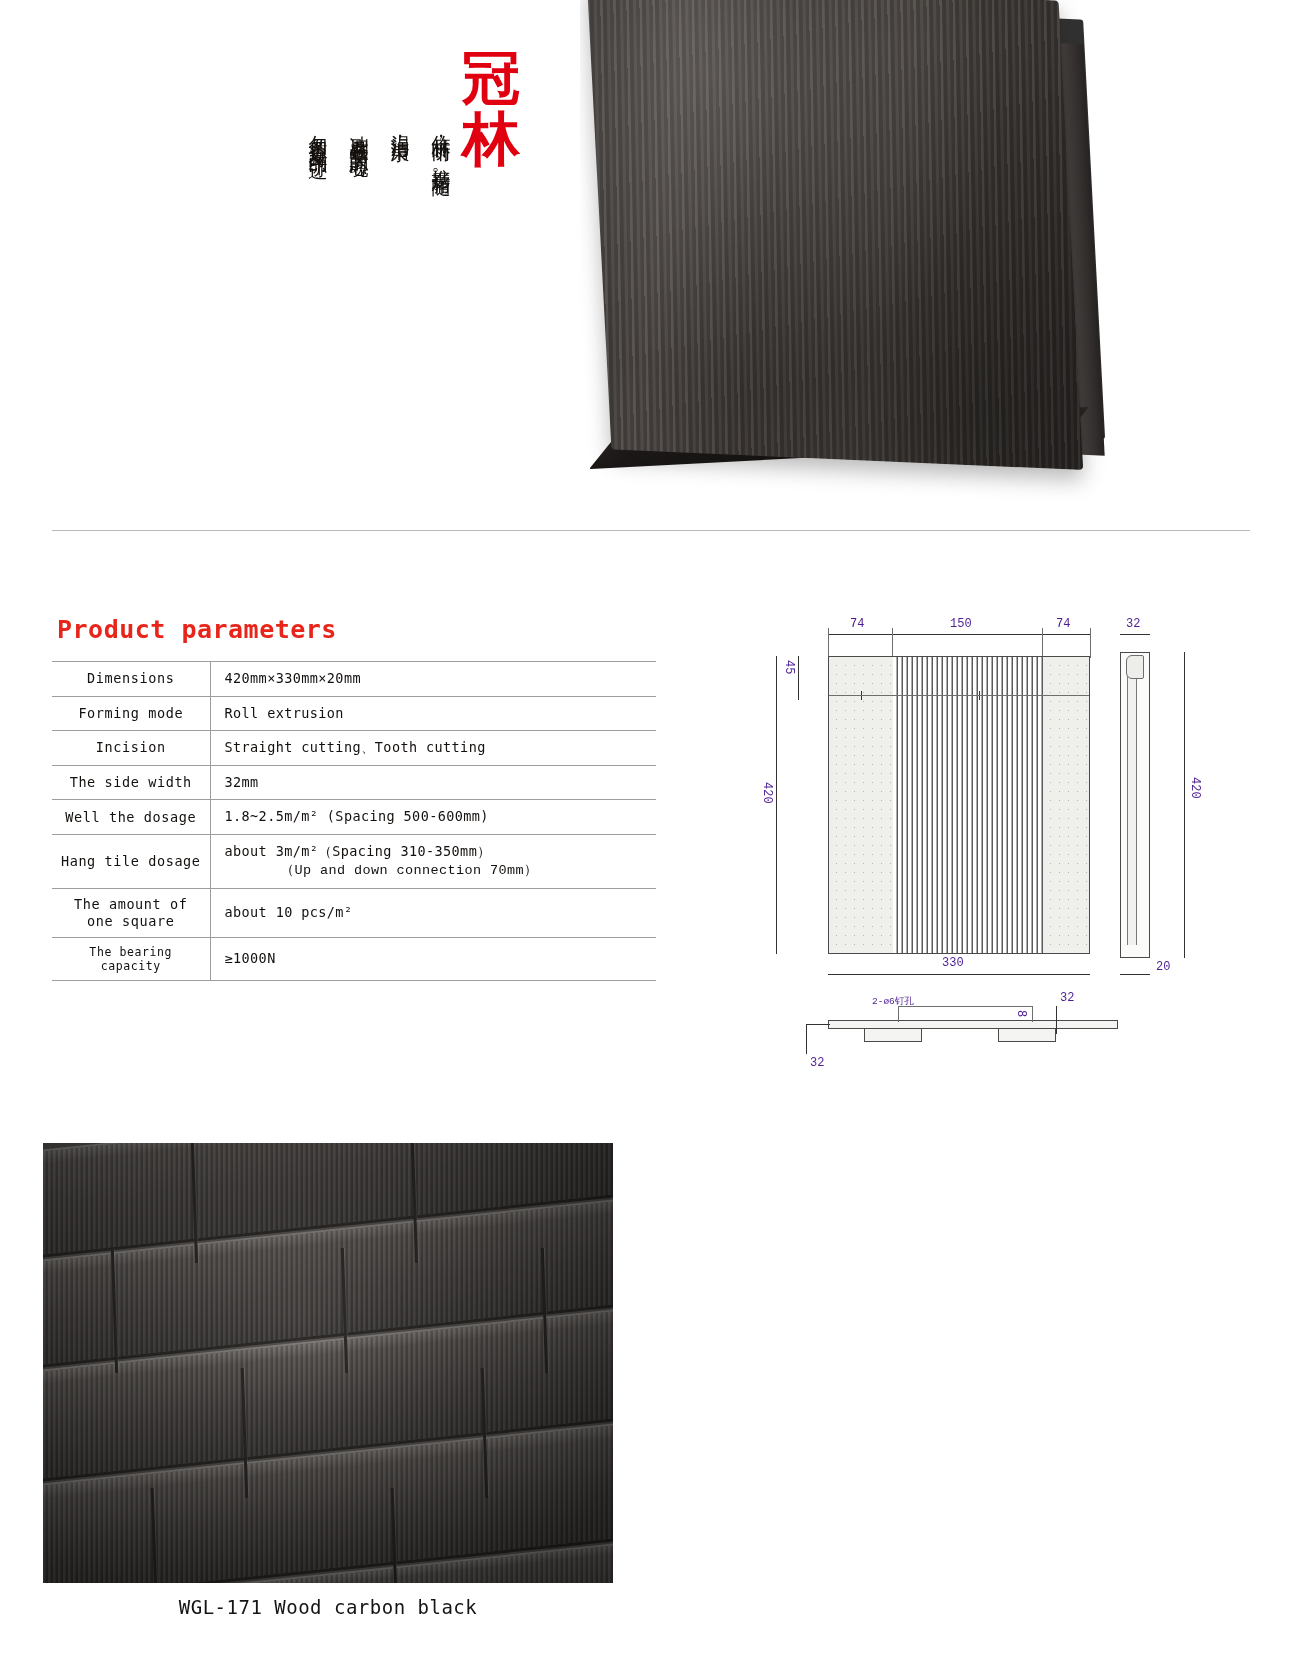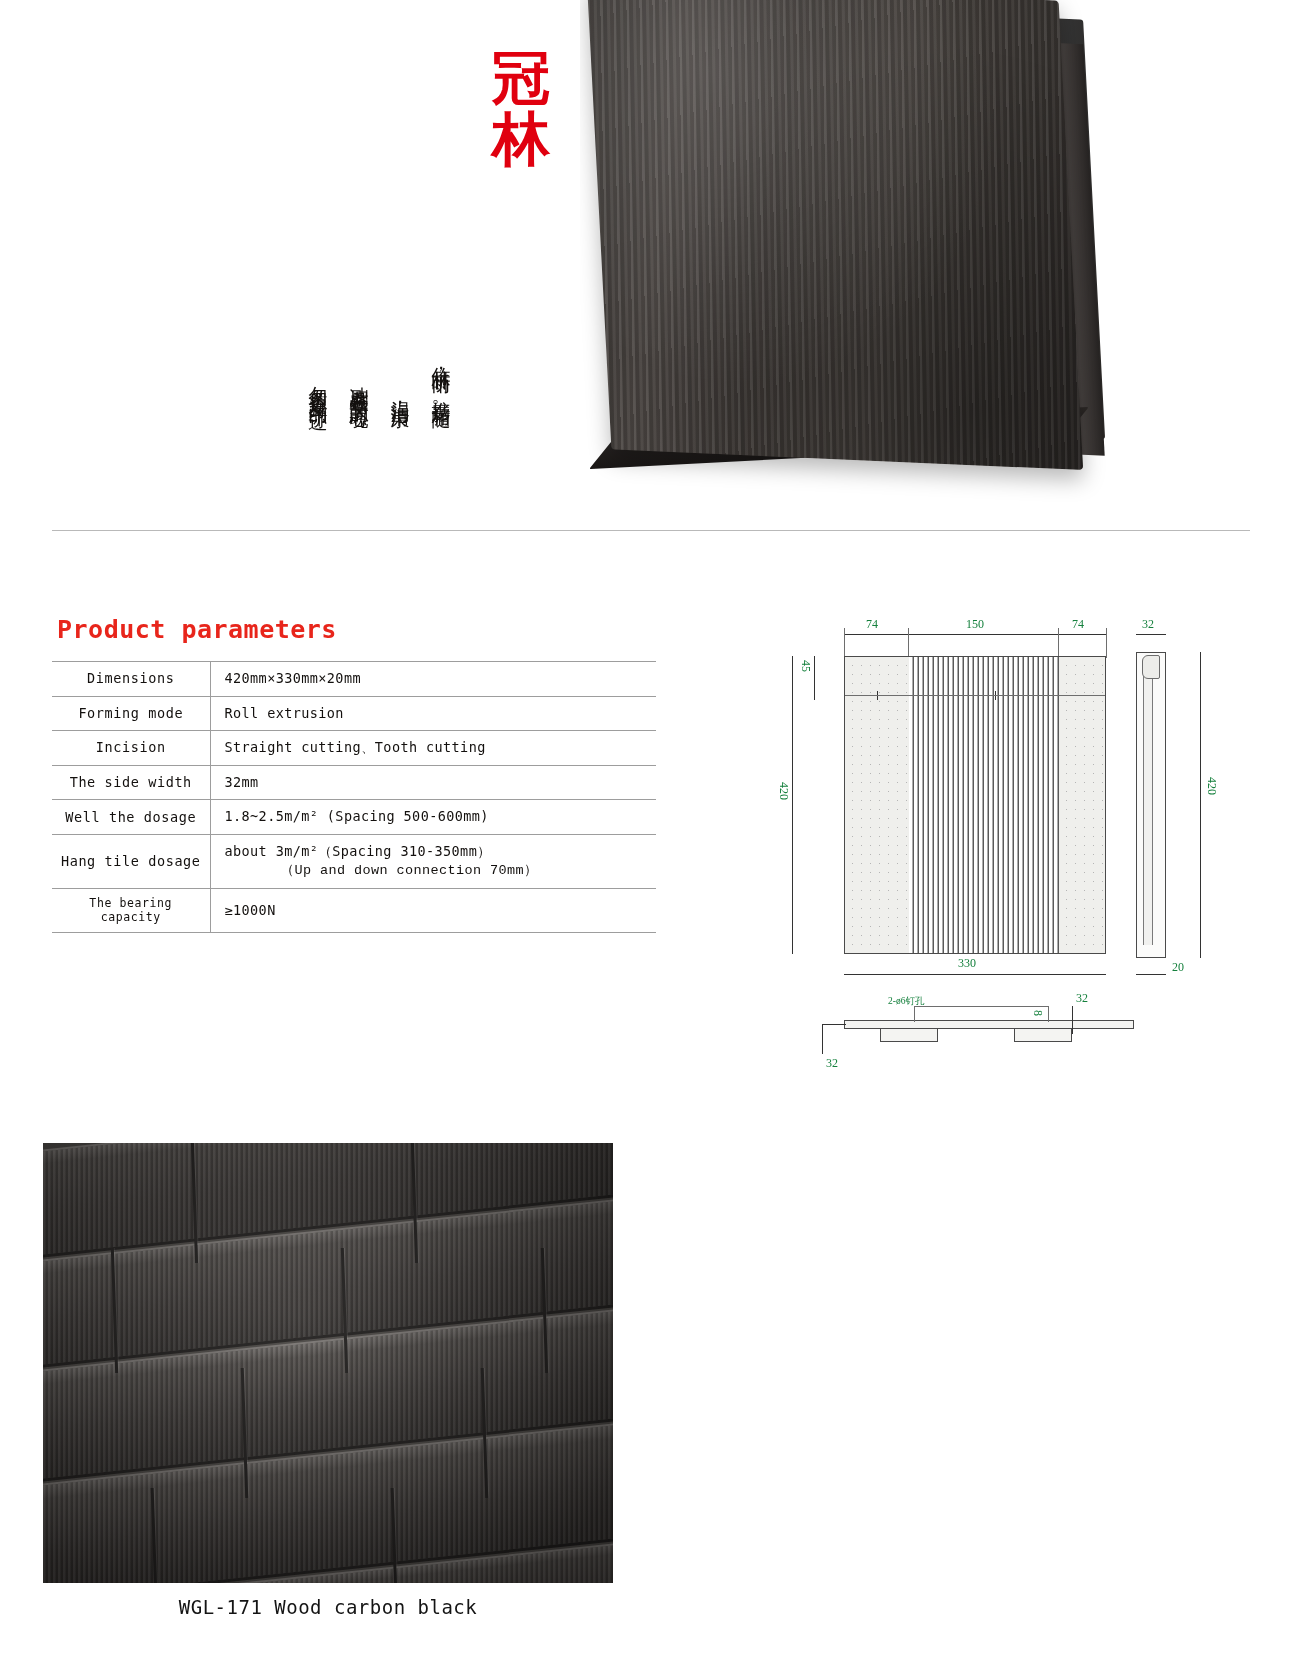--- a/index.html
+++ b/index.html
@@ -10,21 +10,21 @@
     position: relative;
     background: #ffffff;
     font-family: "Liberation Sans", sans-serif;
     overflow: hidden;
   }
 
   
   #hero {
     position: absolute;
     left: 0; top: 0;
-    width: 1300px; height: 530px; text-align: right;
+    width: 1300px; height: 530px;
   }
 
   #brand-title {
     position: absolute;
     left: 462px; top: 48px;
     width: 90px;
     font-family: "DejaVu Serif", serif;
     font-size: 58px;
     font-weight: bold;
     color: #e0000f;
@@ -160,25 +160,25 @@
     padding-left: 14px;
     letter-spacing: 0.4px;
     line-height: 1.45;
   }
   .small-label { font-size: 11.5px; }
   .val-line2 { display: block; padding-left: 56px; font-family: Liberation Mono, monospace; }
 
   
   #drawing {
     position: absolute;
-    left: 776px; top: 612px;
+    left: 760px; top: 612px;
     width: 500px; height: 490px;
-    font-family: Liberation Serif, serif;
+    font-family: Liberation Mono, monospace;
     font-size: 12px;
-    color: #15803d;
+    color: #4c1d95;
   }
   .dim-text { position: absolute; white-space: nowrap; }
   .vtext { writing-mode: vertical-rl; text-orientation: mixed; }
 
   .ln { position: absolute; background: #333; }
   .lnh { height: 1px; }
   .lnv { width: 1px; }
   .thin { background: #6e6e6e; }
 
   
@@ -343,20 +343,26 @@
     <tr>
       <td class="label">Well the dosage</td>
       <td class="value">1.8~2.5m/m² (Spacing 500-600mm)</td>
     </tr>
     <tr>
       <td class="label">Hang tile dosage</td>
       <td class="value">
         <span>about 3m/m²（Spacing 310-350mm）</span>
         <span class="val-line2">（Up and down connection 70mm）</span>
       </td>
+    </tr>
+    <tr>
+      <td class="label">
+        <span>The amount of one square</span>
+      </td>
+      <td class="value">about 10 pcs/m²</td>
     </tr>
     <tr>
       <td class="label small-label">The bearing capacity</td>
       <td class="value">≥1000N</td>
     </tr>
   </tbody>
 </table>
 
 <div id="drawing">
 

